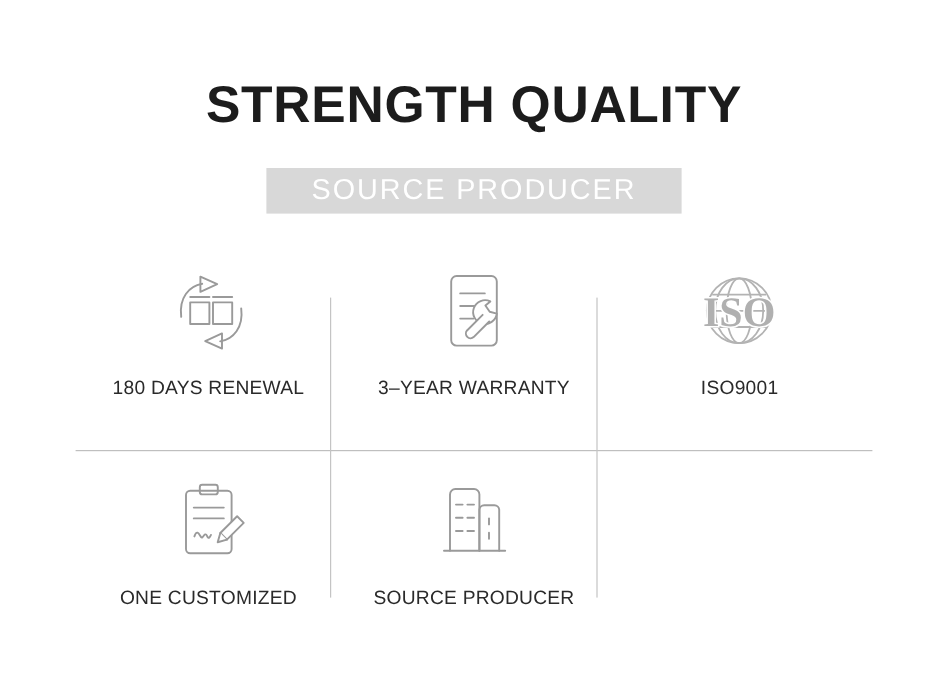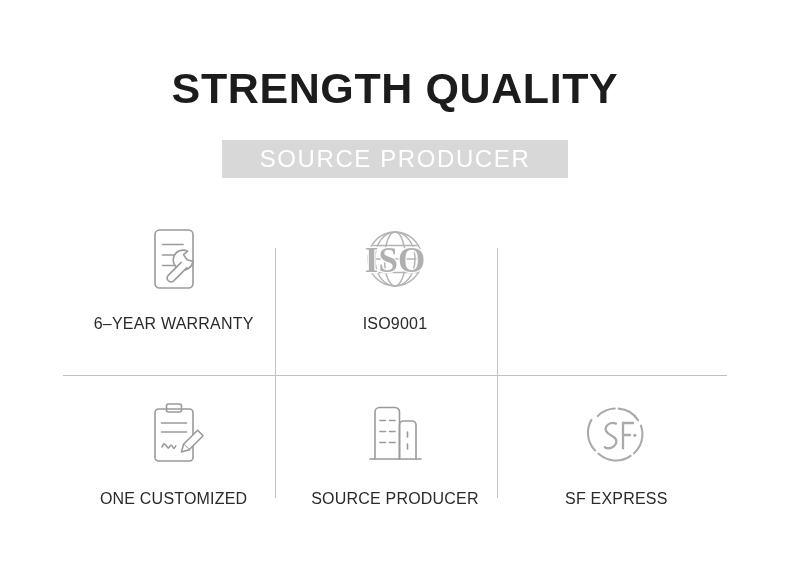--- a/index.html
+++ b/index.html
@@ -152,37 +152,60 @@
   </div>
 
   <div class="divider-h"></div>
   <div class="divider-v v1"></div>
   <div class="divider-v v2"></div>
 
   <div class="grid">
 
     <div class="grid-row row-1">
 
+      <div class="cell">
+        <div class="cell-icon">
+          <svg class="ico" width="100" height="84" viewBox="0 0 100 84" fill="none" stroke="#9a9a9a" stroke-width="1.6" stroke-linecap="round" stroke-linejoin="round">
+
+            <rect x="34.5" y="34" width="16" height="18"></rect>
+
+            <path d="M34.5 29.5 H50.5"></path>
+
+            <rect x="53.5" y="34" width="16" height="18"></rect>
+
+            <path d="M53.5 29.5 H69.5"></path>
+
+            <path d="M27 46 C25 30, 33.5 20.5, 44.5 18.5"></path>
+
+            <path d="M43 12.5 L57 18.8 L43 25.2 Z"></path>
+
+            <path d="M77 39 C79 55, 70.5 64.5, 59.5 66.5"></path>
+
+            <path d="M61 59.8 L47 66.2 L61 72.5 Z"></path>
+          </svg>
+        </div>
+        <div class="cell-label">180 DAYS RENEWAL</div>
+      </div>
 
       <div class="cell">
         <div class="cell-icon">
           <svg class="ico" width="100" height="84" viewBox="0 0 100 84" fill="none" stroke="#9a9a9a" stroke-width="1.6" stroke-linecap="round" stroke-linejoin="round">
 
             <rect x="31" y="12" width="38" height="58" rx="4.5"></rect>
 
             <path d="M38.5 26.5 H59"></path>
             <path d="M38.5 37 H55"></path>
             <path d="M38.5 47.5 H49.5"></path>
 
             <path d="M63.6 33.2 a9.9 9.9 0 1 0 5.4 10.2 l-5.9 -1.6 -3.6 -5.2 z" fill="#ffffff"></path>
 
             <path d="M57.2 44.4 L44.2 57.4 a3.9 3.9 0 0 0 5.5 5.5 L62.7 49.9" fill="#ffffff"></path>
           </svg>
         </div>
-        <div class="cell-label">6–YEAR WARRANTY</div>
+        <div class="cell-label">3–YEAR WARRANTY</div>
       </div>
 
       <div class="cell">
         <div class="cell-icon">
           <svg class="ico" width="100" height="84" viewBox="0 0 100 84" fill="none">
             <g stroke="#b3b3b3" stroke-width="1.5" fill="none">
 
               <circle cx="50" cy="41" r="27"></circle>
 
               <ellipse cx="50" cy="41" rx="10.5" ry="27"></ellipse>
@@ -240,37 +263,16 @@
 
             <path d="M62.5 39 V44"></path>
             <path d="M62.5 51 V56"></path>
 
             <path d="M25 66 H76"></path>
           </svg>
         </div>
         <div class="cell-label">SOURCE PRODUCER</div>
       </div>
 
-      <div class="cell">
-        <div class="cell-icon">
-          <svg class="ico" width="100" height="84" viewBox="0 0 100 84" fill="none" stroke="#aaaaaa" stroke-width="2.1" stroke-linecap="round">
-
-            <path d="M31.8 22.9 a25.5 25.5 0 0 1 17.0 -7.4"></path>
-            <path d="M52.7 15.6 a25.5 25.5 0 0 1 19.4 11.6"></path>
-            <path d="M74.9 32.7 a25.5 25.5 0 0 1 -6.9 27.6"></path>
-            <path d="M64.6 62.9 a25.5 25.5 0 0 1 -32.2 -2.3"></path>
-            <path d="M29.1 57.4 a25.5 25.5 0 0 1 -3.7 -30.5"></path>
-
-            <path d="M50.0 30.6 a7.6 7.6 0 0 0 -10.0 3.4 c-2.0 4.6 2.4 7.0 5.4 8.6 c3.0 1.6 6.2 3.8 4.6 8.0 a8.1 8.1 0 0 1 -11.2 3.6" stroke-width="2.3"></path>
-
-            <path d="M57.0 30.0 V55.4" stroke-width="2.3"></path>
-            <path d="M57.0 30.0 H67.0" stroke-width="2.3"></path>
-            <path d="M57.0 42.0 H64.0" stroke-width="2.3"></path>
-
-            <circle cx="68.8" cy="42.3" r="1.6" fill="#aaaaaa" stroke="none"></circle>
-          </svg>
-        </div>
-        <div class="cell-label">SF EXPRESS</div>
-      </div>
     </div>
 
   </div>
 </div>
 
 </body></html>

